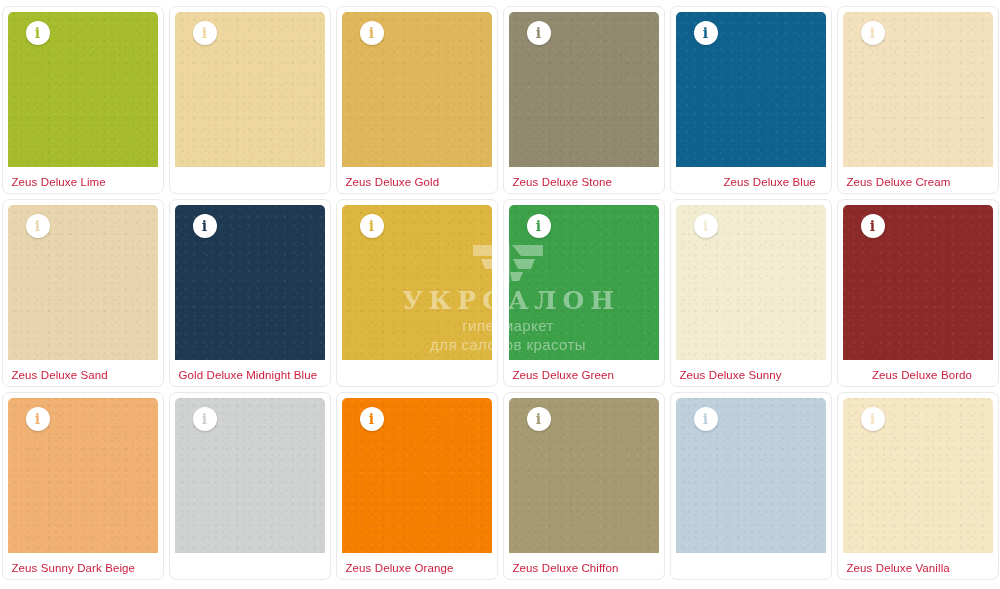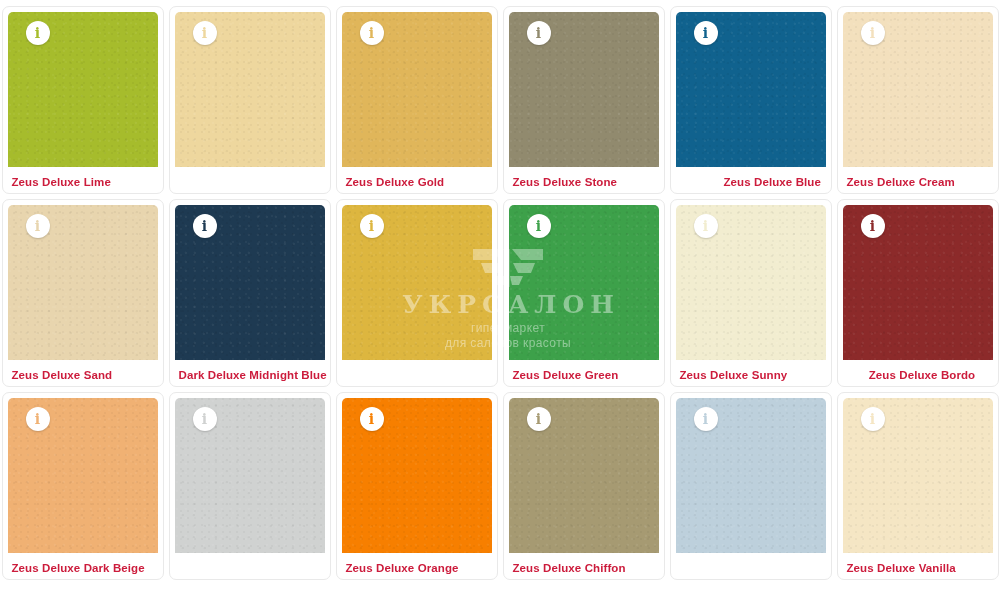--- a/index.html
+++ b/index.html
@@ -81,21 +81,21 @@
     font-family: "DejaVu Serif", serif;
     font-weight: bold;
     font-size: 14px;
     line-height: 1;
     padding-bottom: 1px;
   }
 
   .caption {
     padding: 9px 0 0 9px;
     font-size: 11.5px;
-    font-weight: bold;
+    font-weight: normal;
     letter-spacing: 0.1px;
     color: #cc1c3c;
     white-space: nowrap;
   }
 
   
   #watermark {
     position: absolute;
     left: 8px;
     top: 0;
@@ -119,21 +119,21 @@
     font-family: "DejaVu Serif", serif;
     font-size: 25px;
     font-weight: bold;
     letter-spacing: 6px;
     color: #ffffff;
     line-height: 1;
     text-indent: 6px;
   }
   #wm-sub1, #wm-sub2 {
     font-family: "Liberation Sans", sans-serif;
-    font-size: 12px;
+    font-size: 15px;
     color: #ffffff;
     line-height: 1.25;
     letter-spacing: 0.4px;
     text-align: center;
   }
   #wm-sub1 { margin-top: 4px; }
 </style>
 </head>
 <body style="background: rgb(255, 255, 255);">
 
@@ -192,21 +192,21 @@
         </div>
       </div>
       <div class="caption" style="color: rgb(204, 28, 60);">Zeus Deluxe Sand</div>
     </div>
     <div class="card" style="border-color: rgb(233, 233, 233);">
       <div class="swatch" style="background: rgb(30, 58, 82);">
         <div class="info-icon">
           <span style="color: rgb(30, 58, 82);">i</span>
         </div>
       </div>
-      <div class="caption" style="color: rgb(204, 28, 60);">Dark Deluxe Midnight Blue</div>
+      <div class="caption" style="color: rgb(204, 28, 60);">Gold Deluxe Midnight Blue</div>
     </div>
     <div class="card" style="border-color: rgb(233, 233, 233);">
       <div class="swatch" style="background: rgb(221, 182, 63);">
         <div class="info-icon">
           <span style="color: rgb(221, 182, 63);">i</span>
         </div>
       </div>
     </div>
     <div class="card" style="border-color: rgb(233, 233, 233);">
       <div class="swatch" style="background: rgb(61, 161, 74);">
@@ -231,21 +231,21 @@
         </div>
       </div>
       <div class="caption" style="color: rgb(204, 28, 60); text-align: center;">Zeus Deluxe Bordo</div>
     </div>
     <div class="card" style="border-color: rgb(233, 233, 233);">
       <div class="swatch" style="background: rgb(240, 177, 115);">
         <div class="info-icon">
           <span style="color: rgb(240, 177, 115);">i</span>
         </div>
       </div>
-      <div class="caption" style="color: rgb(204, 28, 60);">Zeus Deluxe Dark Beige</div>
+      <div class="caption" style="color: rgb(204, 28, 60);">Zeus Sunny Dark Beige</div>
     </div>
     <div class="card" style="border-color: rgb(233, 233, 233);">
       <div class="swatch" style="background: rgb(208, 210, 209);">
         <div class="info-icon">
           <span style="color: rgb(208, 210, 209);">i</span>
         </div>
       </div>
     </div>
     <div class="card" style="border-color: rgb(233, 233, 233);">
       <div class="swatch" style="background: rgb(247, 127, 0);">

